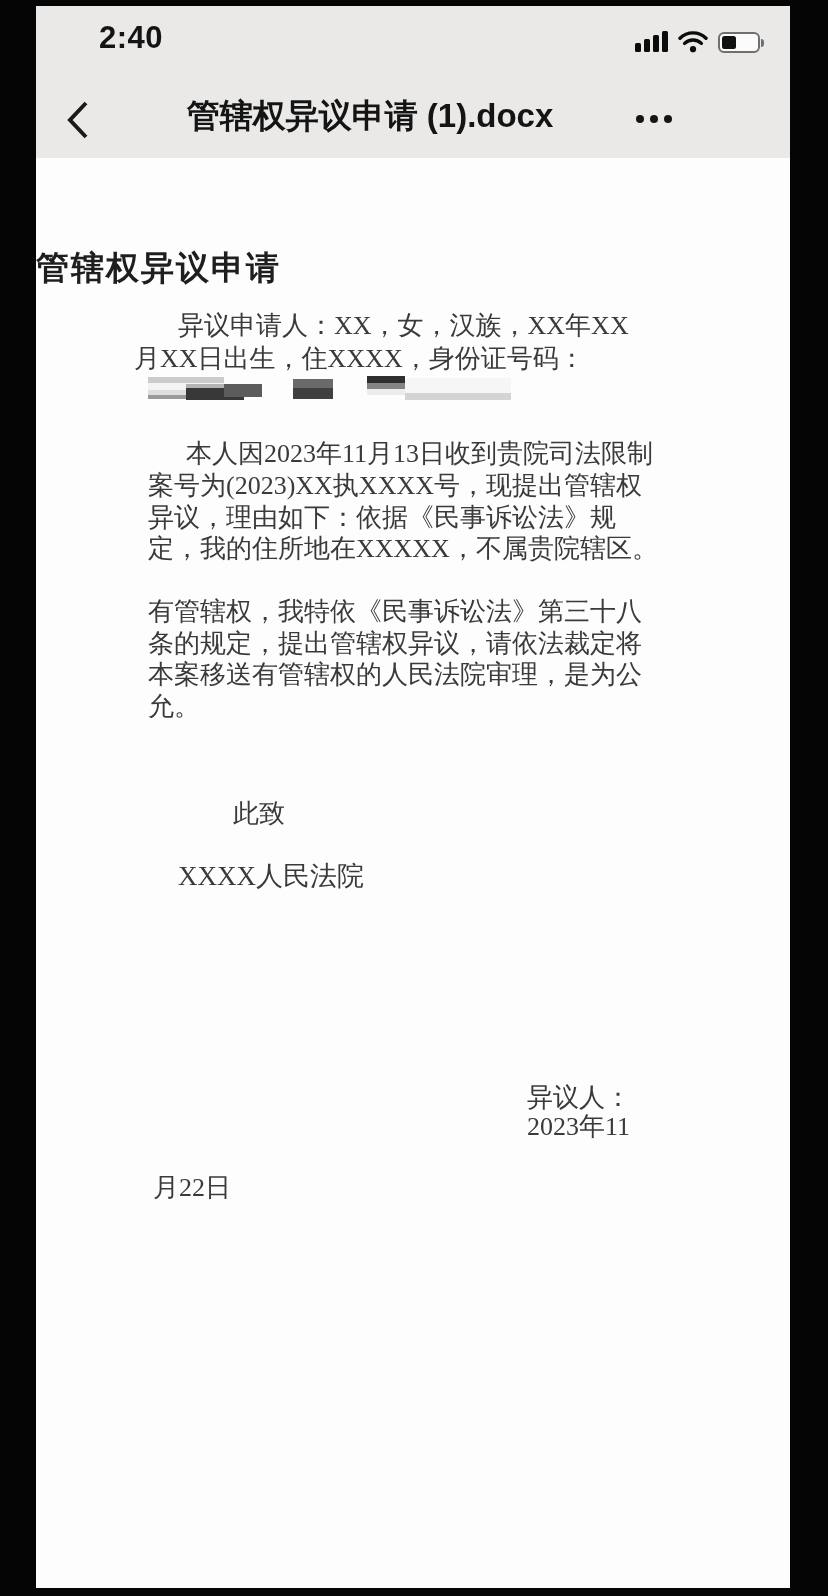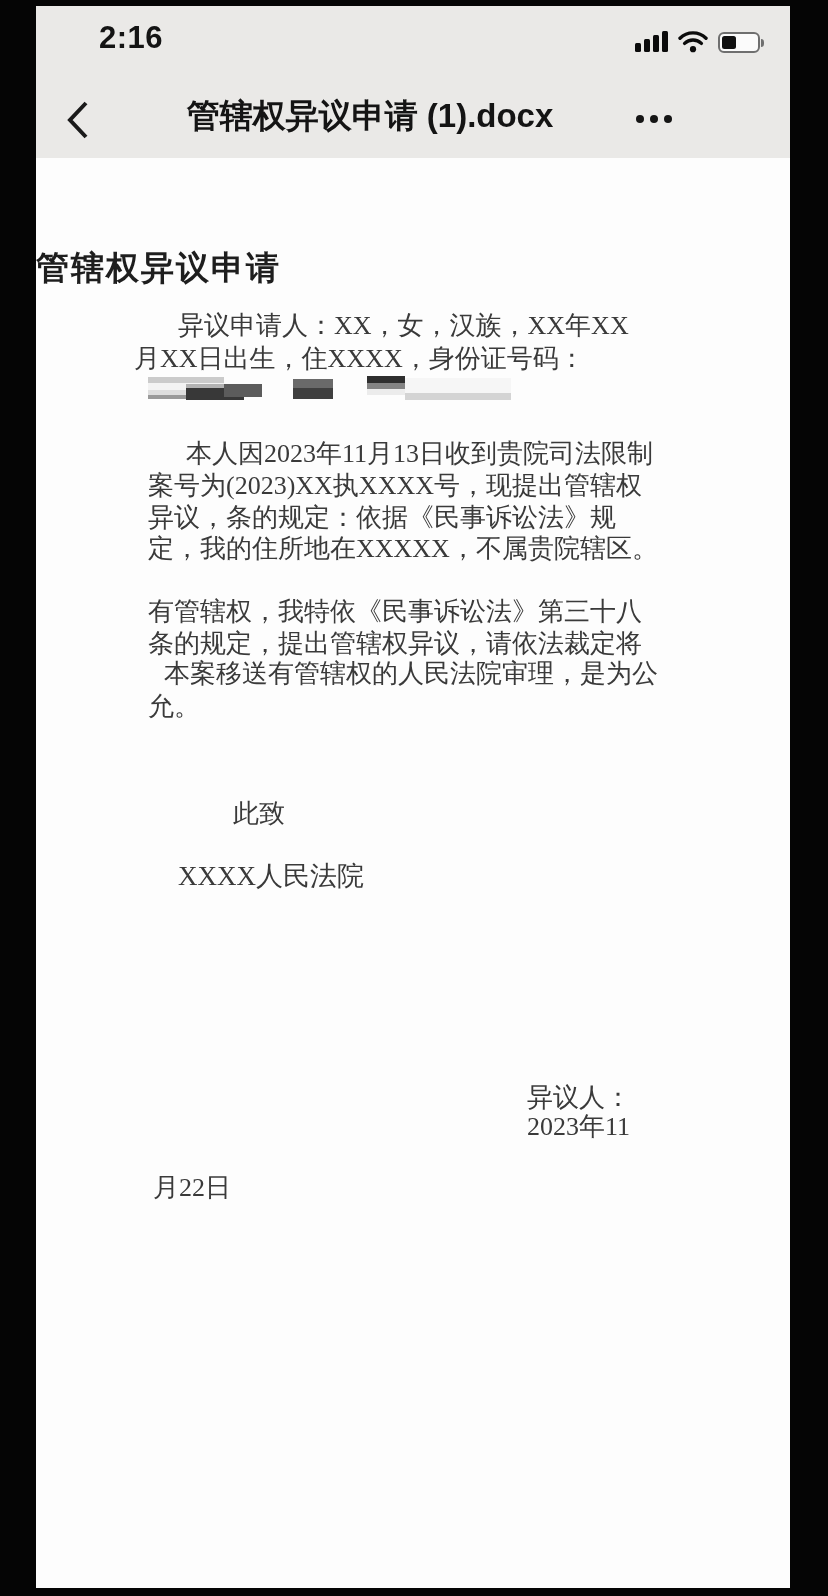--- a/index.html
+++ b/index.html
@@ -72,21 +72,21 @@
 </head>
 <body>
 
 <div class="root">
 
   <div class="screen">
 
     <div class="header">
 
       <div class="statusbar">
-        <span class="time">2:16</span>
+        <span class="time">2:40</span>
         <div class="status-icons">
           <div class="signal">
             <i></i>
               <i></i>
               <i></i>
               <i></i>
           </div>
           <svg class="wifi" width="30" height="23" viewBox="0 0 30 23">
             <path d="M2 8.2 A18.5 18.5 0 0 1 28 8.2" fill="none" stroke="#0b0b0b" stroke-width="3.4" stroke-linecap="round"></path>
             <path d="M6.6 13.4 A12 12 0 0 1 23.4 13.4" fill="none" stroke="#0b0b0b" stroke-width="3.4" stroke-linecap="round"></path>
@@ -125,25 +125,25 @@
 
       <div class="redact r1"></div>
       <div class="redact r2"></div>
       <div class="redact r3"></div>
       <div class="redact r4"></div>
       <div class="redact r5"></div>
       <div class="redact r6"></div>
 
       <span class="line" style="left:150px;top:280px;">本人因2023年11月13日收到贵院司法限制</span>
       <span class="line" style="left:112px;top:312px;">案号为(2023)XX执XXXX号，现提出管辖权</span>
-      <span class="line" style="left:112px;top:344px;">异议，条的规定：依据《民事诉讼法》规</span>
+      <span class="line" style="left:112px;top:344px;">异议，理由如下：依据《民事诉讼法》规</span>
       <span class="line" style="left:112px;top:375px;">定，我的住所地在XXXXX，不属贵院辖区。</span>
       <span class="line" style="left:112px;top:438px;">有管辖权，我特依《民事诉讼法》第三十八</span>
       <span class="line" style="left:112px;top:470px;text-align:right;">条的规定，提出管辖权异议，请依法裁定将</span>
-      <span class="line" style="left:128px;top:501px;font-family:Liberation Mono, monospace;">本案移送有管辖权的人民法院审理，是为公</span>
+      <span class="line" style="left:112px;top:501px;">本案移送有管辖权的人民法院审理，是为公</span>
       <span class="line" style="left:112px;top:533px;">允。</span>
 
       <span class="line" style="left:197px;top:640px;">此致</span>
       <span class="line" style="left:142px;top:702px;font-size:27px;">XXXX人民法院</span>
 
       <span class="line" style="left:491px;top:924px;">异议人：</span>
       <span class="line" style="left:491px;top:953px;">2023年11</span>
       <span class="line" style="left:117px;top:1014px;">月22日</span>
     </div>
   </div>

